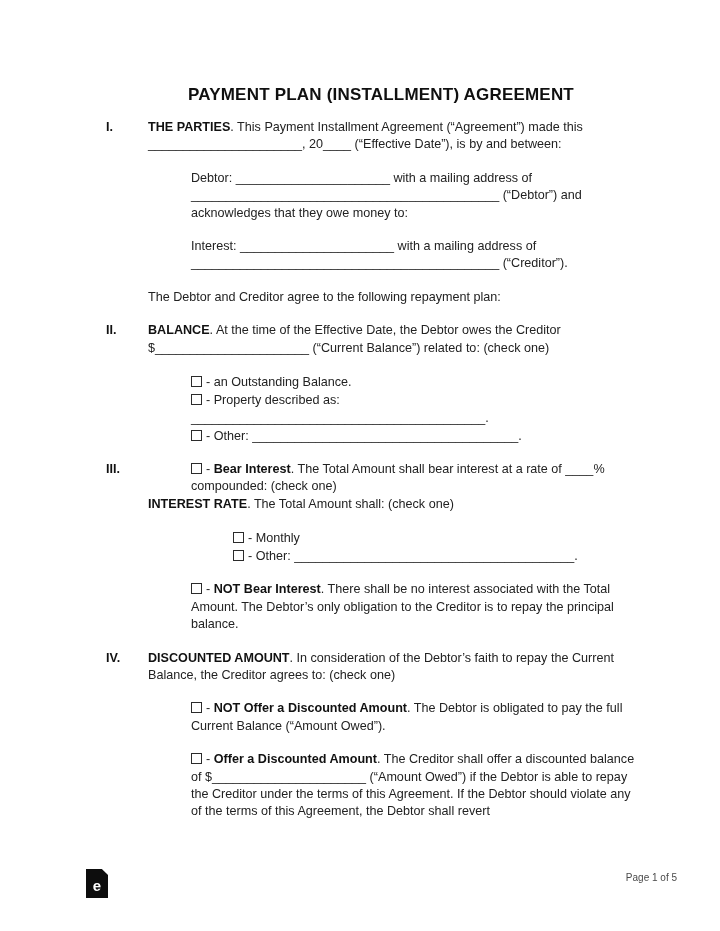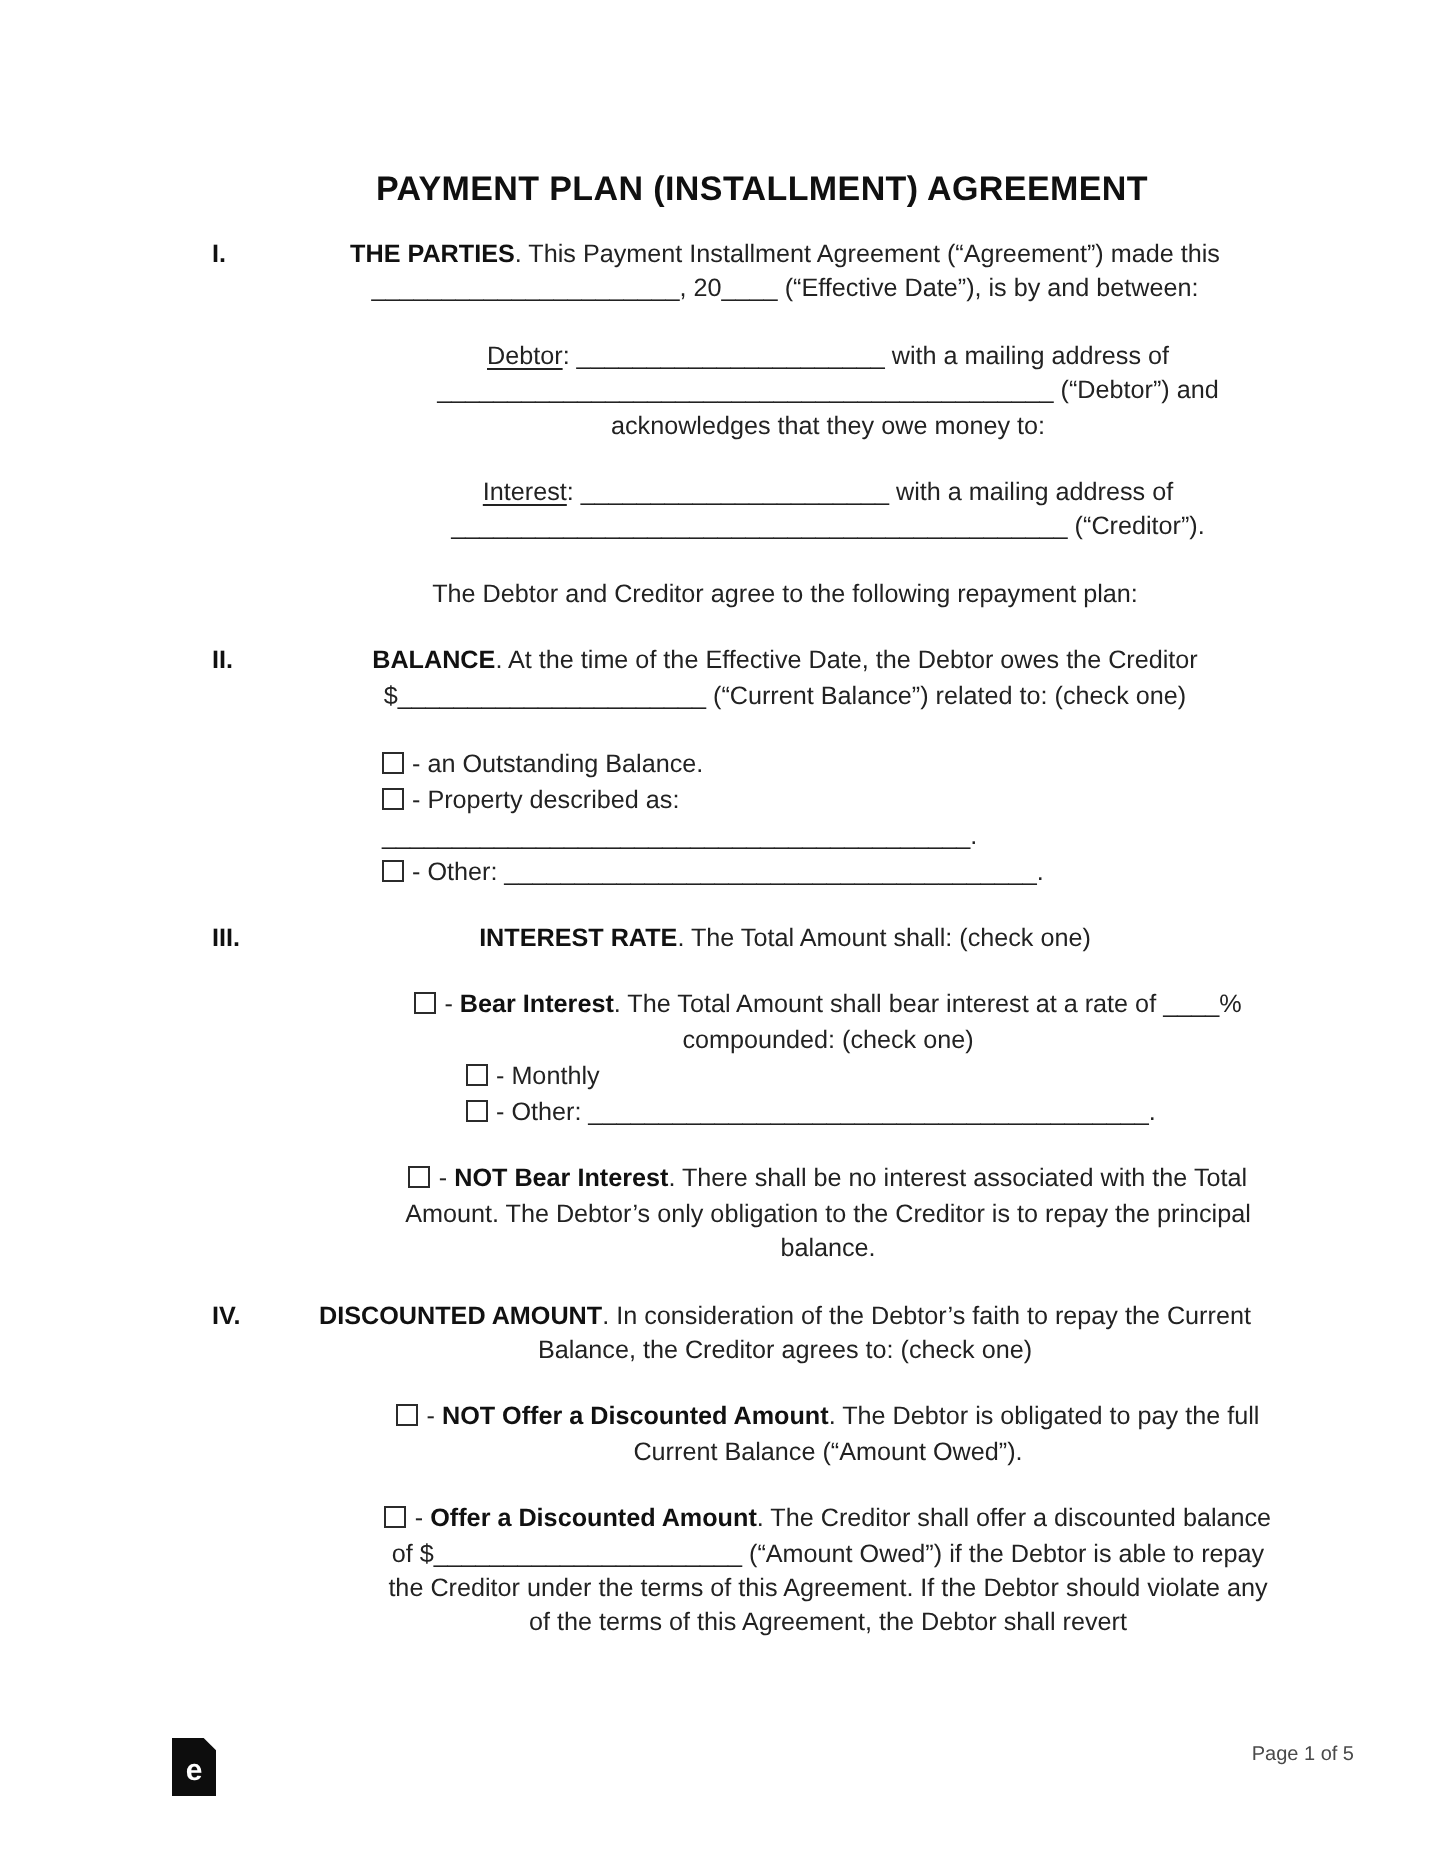--- a/index.html
+++ b/index.html
@@ -21,28 +21,28 @@
     padding-bottom: 15px;
     text-align: center;
     font-size: 17px;
     line-height: 19px;
     font-weight: bold;
     letter-spacing: 0.2px;
     color: #101010;
   }
   .sec { position: relative; margin: 0 104px 0 127px; }
   .num { position: absolute; left: -42px; top: 0; font-weight: bold; color: #111111; }
-  .para { margin: 0 0 16px 0; text-align: center; }
+  .para { margin: 0 0 16px 0; }
   .nogap { margin-bottom: 0; }
   .ind { margin-left: 43px; }
   .list { margin: 0 0 16px 43px; }
   .list2 { margin: 0 0 16px 85px; }
   .item { margin: 0; line-height: 18px; }
   b { font-weight: bold; color: #111111; }
-  .u { text-decoration: underline; text-underline-offset: 2px; }
+  .u { text-underline-offset: 2px; }
   .cb {
     display: inline-block;
     width: 9px;
     height: 9px;
     border: 1.3px solid #2b2b2b;
     background: #ffffff;
     margin-right: 4px;
     vertical-align: -0.5px;
   }
   .logo {
@@ -93,22 +93,22 @@
     <p class="para"><b>BALANCE</b><span>. At the time of the Effective Date, the Debtor owes the Creditor $______________________ (“Current Balance”) related to: (check one)</span></p>
     <div class="list">
       <p class="item"><span class="cb"></span><span>- an Outstanding Balance.</span></p>
       <p class="item"><span class="cb"></span><span>- Property described as: __________________________________________.</span></p>
       <p class="item"><span class="cb"></span><span>- Other: ______________________________________.</span></p>
     </div>
   </div>
 
   <div class="sec">
     <span class="num">III.</span>
+    <p class="para ind nogap"><span class="cb"></span><span>- </span><b>Bear Interest</b><span>. The Total Amount shall bear interest at a rate of ____% compounded: (check one)</span></p>
     <p class="para"><b>INTEREST RATE</b><span>. The Total Amount shall: (check one)</span></p>
-    <p class="para ind nogap"><span class="cb"></span><span>- </span><b>Bear Interest</b><span>. The Total Amount shall bear interest at a rate of ____% compounded: (check one)</span></p>
     <div class="list2">
       <p class="item"><span class="cb"></span><span>- Monthly</span></p>
       <p class="item"><span class="cb"></span><span>- Other: ________________________________________.</span></p>
     </div>
     <p class="para ind"><span class="cb"></span><span>- </span><b>NOT Bear Interest</b><span>. There shall be no interest associated with the Total Amount. The Debtor’s only obligation to the Creditor is to repay the principal balance.</span></p>
   </div>
 
   <div class="sec">
     <span class="num">IV.</span>
     <p class="para"><b>DISCOUNTED AMOUNT</b><span>. In consideration of the Debtor’s faith to repay the Current Balance, the Creditor agrees to: (check one)</span></p>

